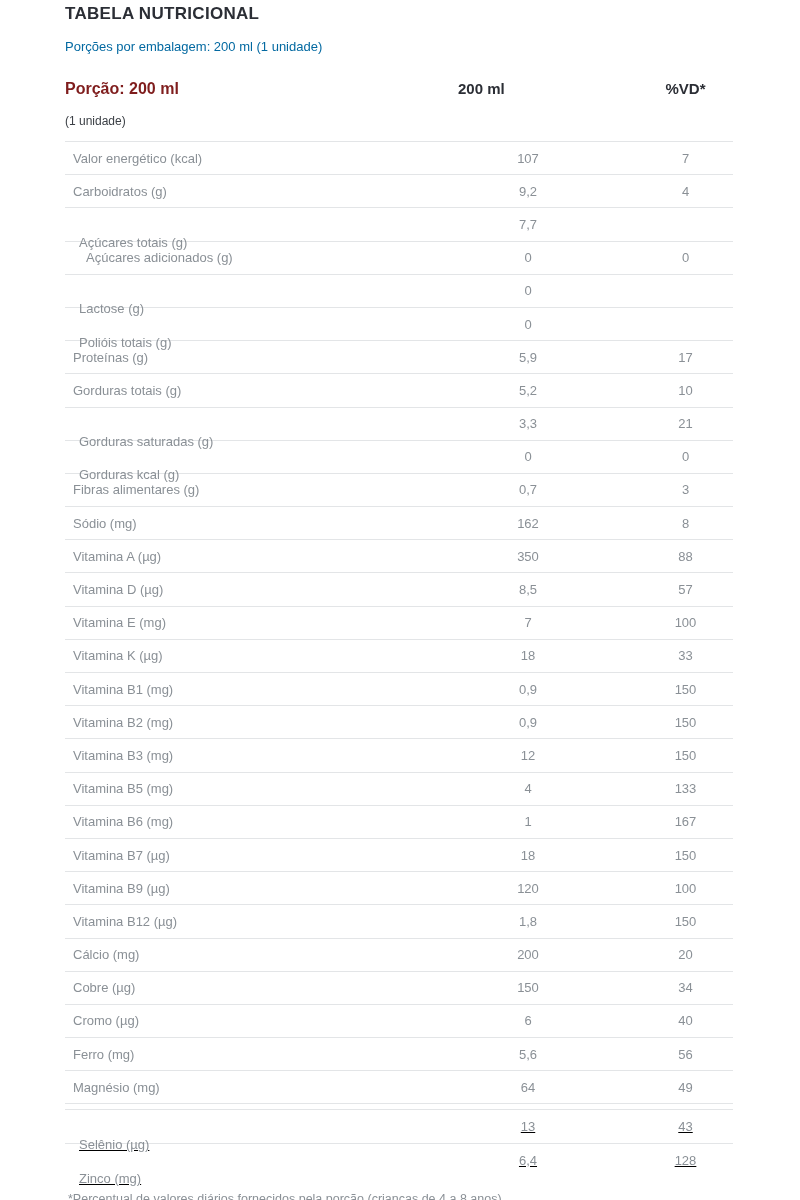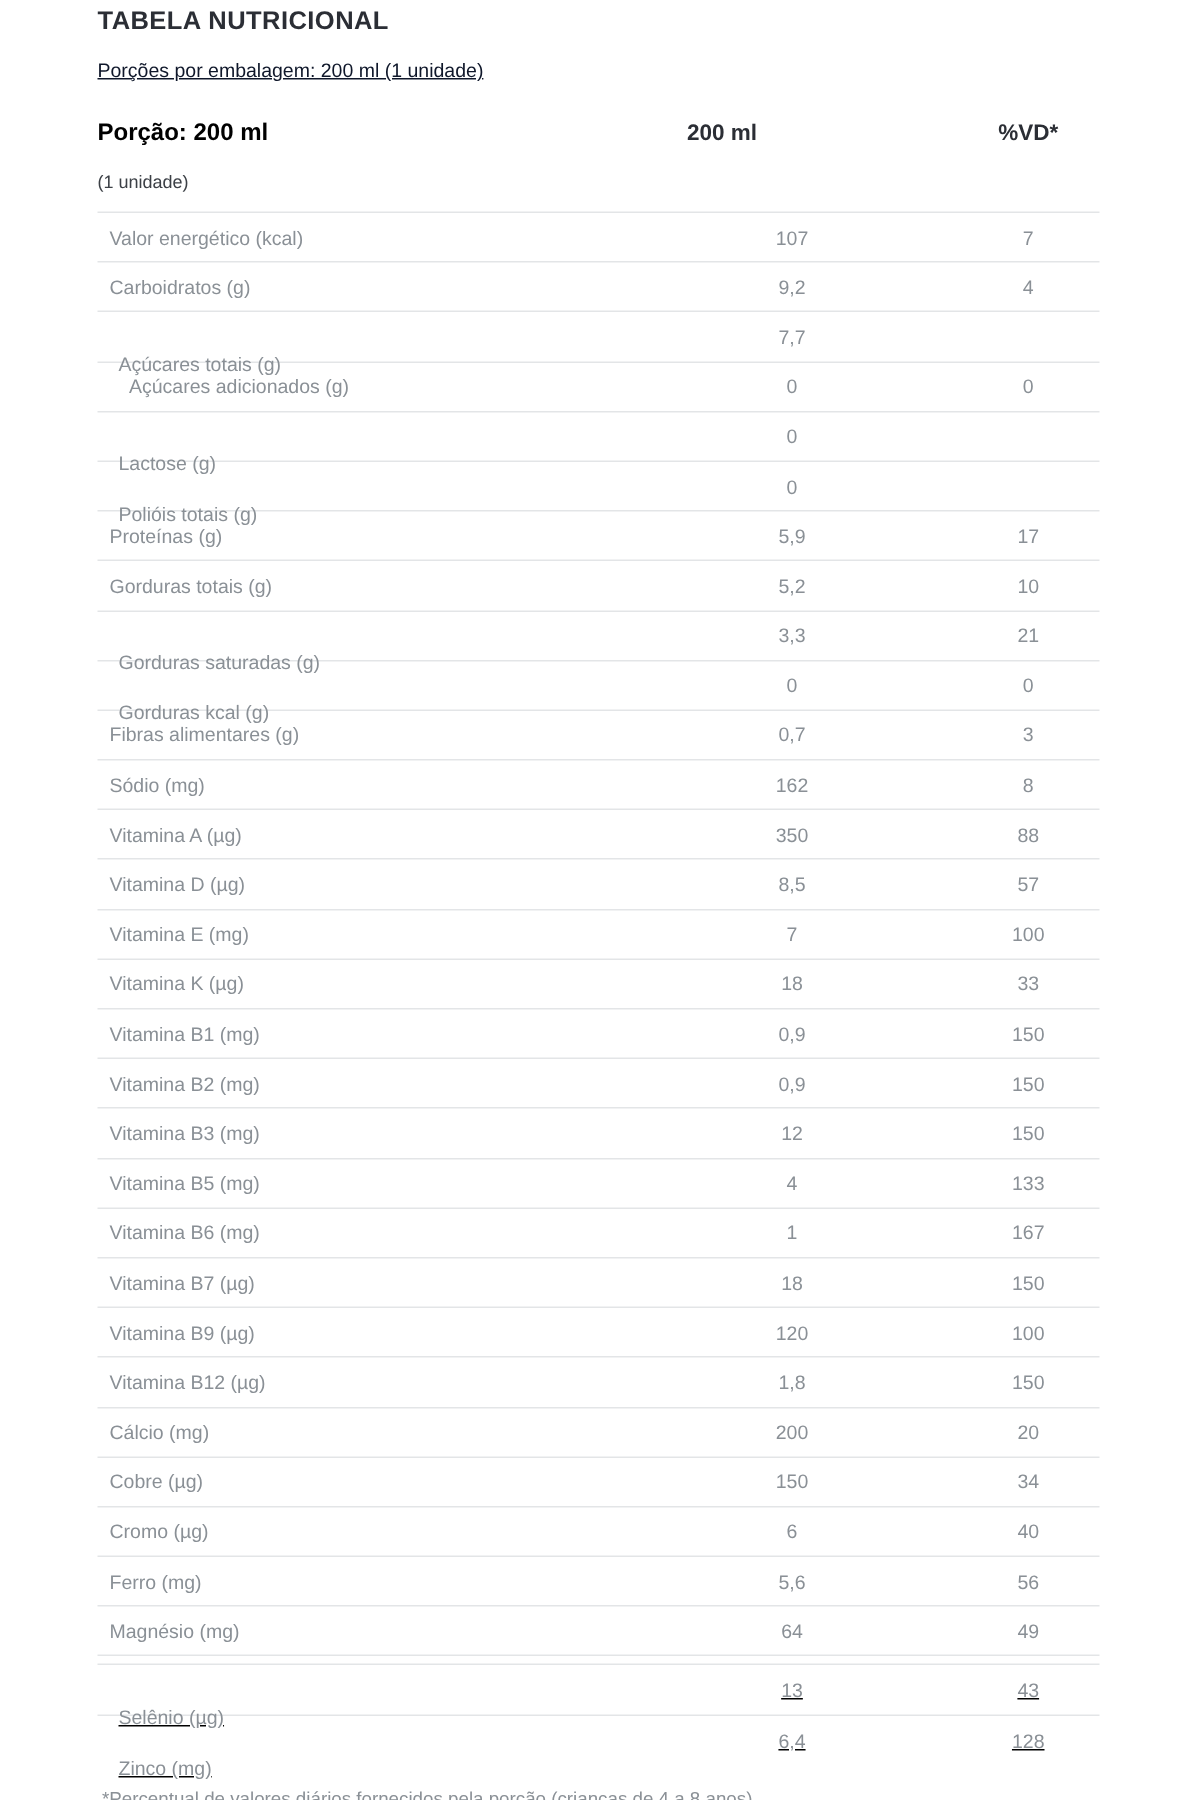--- a/index.html
+++ b/index.html
@@ -22,33 +22,32 @@
     font-size: 17px;
     font-weight: 700;
     letter-spacing: 0.3px;
     color: #2b2e35;
     margin: 0;
     padding-top: 2px;
   }
   .servings {
     margin-top: 15px;
     font-size: 13px;
-    color: #0f172a;
-    text-decoration: underline;
+    color: #0369a1;
   }
   .table-header {
     margin-top: 26px;
     display: flex;
     align-items: flex-start;
   }
   .table-header .col-label { flex: 1 1 auto; }
   .portion {
     font-size: 16px;
     font-weight: 700;
-    color: #000000;
+    color: #7f1d1d;
     line-height: 18px;
   }
   .portion-sub {
     font-size: 12px;
     color: #3c4046;
     margin-top: 16px;
     line-height: 14px;
   }
   .col-amount {
     width: 180px;

